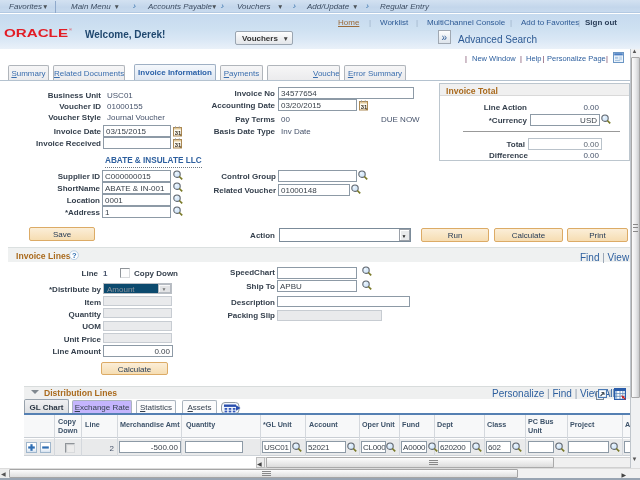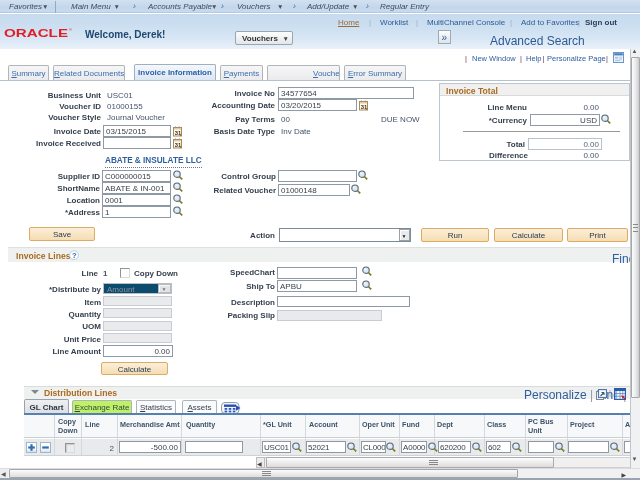--- a/index.html
+++ b/index.html
@@ -4,21 +4,21 @@
 <style>
 * { margin:0; padding:0; box-sizing:border-box; }
 html,body { width:640px; height:480px; overflow:hidden; background:#fff;
   font-family:"Liberation Sans", sans-serif; }
 #page { position:relative; width:640px; height:480px; overflow:hidden; background:#fff; }
 .abs { position:absolute; }
 .lbl { position:absolute; font-weight:bold; color:#343f4c; font-size:8px; text-align:right; white-space:nowrap; }
 .val { position:absolute; color:#46536b; font-size:8px; white-space:nowrap; }
 .inp { position:absolute; background:#fff; border:1px solid #8d9aa6; font-size:8px; color:#3a424b; white-space:nowrap; overflow:hidden; padding:1px 2px 0 2px; }
 .dis { background:#e9eaec; border:1px solid #c7ccd2; }
-.link { position:absolute; color:#2d5f9e; font-size:12px; white-space:nowrap;margin-left:32px; }
+.link { position:absolute; color:#2d5f9e; font-size:10px; white-space:nowrap; }
 .btn { position:absolute; background:linear-gradient(180deg,#fbeed8 0%,#f6ddb2 100%); border:1px solid #dcab66; border-radius:2px; color:#253a55; font-size:8px; text-align:center; }
 .sect { position:absolute; font-weight:bold; color:#aa6b1e; font-size:8.6px; white-space:nowrap; }
 .ghead { position:absolute; font-weight:bold; color:#3d5269; font-size:7.2px; line-height:8.5px; white-space:nowrap; }
 .pipe { color:#8a99ab; }
 .ginp { padding:1px 1px 0 1px !important; letter-spacing:-0.2px; }
 </style>
 </head>
 <body>
 <div id="page">
 
@@ -182,21 +182,21 @@
 <div class="inp" style="left:278px;top:184px;width:72px;height:12px;">01000148</div>
     <svg class="abs" style="left:351px;top:184px;" width="11" height="11" viewBox="0 0 11 11">
       <circle cx="4" cy="4.2" r="3.2" fill="#d9eafa" stroke="#5f656d" stroke-width="1.1"></circle>
       <circle cx="3.2" cy="3.4" r="1.1" fill="#eef6fd"></circle>
       <line x1="6.3" y1="6.5" x2="9.2" y2="9.4" stroke="#7b7b2a" stroke-width="1.7"></line>
     </svg>
 
 <div class="abs" style="left:439px;top:83px;width:191px;height:78px;background:#fff;border:1px solid #bcc6ce;"></div>
 <div class="abs" style="left:440px;top:84px;width:189px;height:12px;background:#f0f0f0;border-bottom:1px solid #d9d9d9;"></div>
 <div class="sect" style="left:446px;top:86px;">Invoice Total</div>
-<div class="lbl" style="left:427px;top:103px;width:100px;">Line Menu</div>
+<div class="lbl" style="left:427px;top:103px;width:100px;">Line Action</div>
 <div class="val" style="left:560px;top:103px;width:39px;text-align:right;">0.00</div>
 <div class="lbl" style="left:427px;top:116px;width:100px;">*Currency</div>
 <div class="inp" style="left:530px;top:114px;width:70px;height:12px;text-align:right;">USD</div>
     <svg class="abs" style="left:601px;top:114px;" width="11" height="11" viewBox="0 0 11 11">
       <circle cx="4" cy="4.2" r="3.2" fill="#d9eafa" stroke="#5f656d" stroke-width="1.1"></circle>
       <circle cx="3.2" cy="3.4" r="1.1" fill="#eef6fd"></circle>
       <line x1="6.3" y1="6.5" x2="9.2" y2="9.4" stroke="#7b7b2a" stroke-width="1.7"></line>
     </svg>
 <div class="abs" style="left:463px;top:131px;width:157px;height:1px;background:#999;"></div>
 <div class="lbl" style="left:427px;top:140px;width:98px;">Total</div>
@@ -277,21 +277,21 @@
  <rect x="1" y="3" width="2.2" height="8" fill="#9dbbdd"></rect>
  <line x1="6" y1="3" x2="6" y2="11" stroke="#5b87b8" stroke-width="0.8"></line>
  <line x1="8.8" y1="3" x2="8.8" y2="11" stroke="#5b87b8" stroke-width="0.8"></line>
  <line x1="1" y1="5.6" x2="11" y2="5.6" stroke="#5b87b8" stroke-width="0.8"></line>
  <line x1="1" y1="8.3" x2="11" y2="8.3" stroke="#5b87b8" stroke-width="0.8"></line>
  <path d="M7.2 7.2 L10.4 8.6 L8.6 10.4 Z" fill="#cc2222"></path>
  <path d="M8.8 8.8 L11.3 11.3" stroke="#cc2222" stroke-width="1.3"></path>
 </svg>
 
 <div class="abs" style="left:24px;top:399px;width:45px;height:15px;background:linear-gradient(180deg,#eff0f2,#dcdee1);border:1px solid #98a2ac;border-bottom:none;border-radius:2px 2px 0 0;font-size:8px;font-weight:bold;color:#2c3845;text-align:center;padding-top:3px;white-space:nowrap;overflow:hidden;">GL Chart</div>
-<div class="abs" style="left:72px;top:400px;width:60px;height:14px;background:#bef264;border:1px solid #aab4be;border-bottom:none;border-radius:2px 2px 0 0;font-size:8px;color:#333f4d;text-align:center;padding-top:2px;white-space:nowrap;overflow:hidden;"><span style="text-decoration:underline;">E</span>xchange Rate</div>
+<div class="abs" style="left:72px;top:400px;width:60px;height:14px;background:#c4b5fd;border:1px solid #aab4be;border-bottom:none;border-radius:2px 2px 0 0;font-size:8px;color:#333f4d;text-align:center;padding-top:2px;white-space:nowrap;overflow:hidden;"><span style="text-decoration:underline;">E</span>xchange Rate</div>
 <div class="abs" style="left:136px;top:400px;width:40px;height:14px;background:#fbfbfc;border:1px solid #aab4be;border-bottom:none;border-radius:2px 2px 0 0;font-size:8px;color:#333f4d;text-align:center;padding-top:2px;white-space:nowrap;overflow:hidden;"><span style="text-decoration:underline;">S</span>tatistics</div>
 <div class="abs" style="left:182px;top:400px;width:35px;height:14px;background:#fbfbfc;border:1px solid #aab4be;border-bottom:none;border-radius:2px 2px 0 0;font-size:8px;color:#333f4d;text-align:center;padding-top:2px;white-space:nowrap;overflow:hidden;"><span style="text-decoration:underline;">A</span>ssets</div>
 <svg class="abs" style="left:221px;top:402px;" width="20" height="12" viewBox="0 0 20 12">
  <rect x="0.5" y="0.5" width="17.5" height="11" rx="3.5" fill="#f2f7fc" stroke="#8f99a3"></rect>
  <rect x="3" y="2.5" width="12" height="2.4" fill="#2a4fae"></rect>
  <rect x="3.6" y="6" width="2.6" height="1.8" fill="#3558b8"></rect>
       <rect x="7.7" y="6" width="2.6" height="1.8" fill="#3558b8"></rect>
       <rect x="11.8" y="6" width="2.6" height="1.8" fill="#3558b8"></rect>
  <rect x="3.6" y="8.6" width="2.6" height="1.8" fill="#3558b8"></rect>
       <rect x="7.7" y="8.6" width="2.6" height="1.8" fill="#3558b8"></rect>

